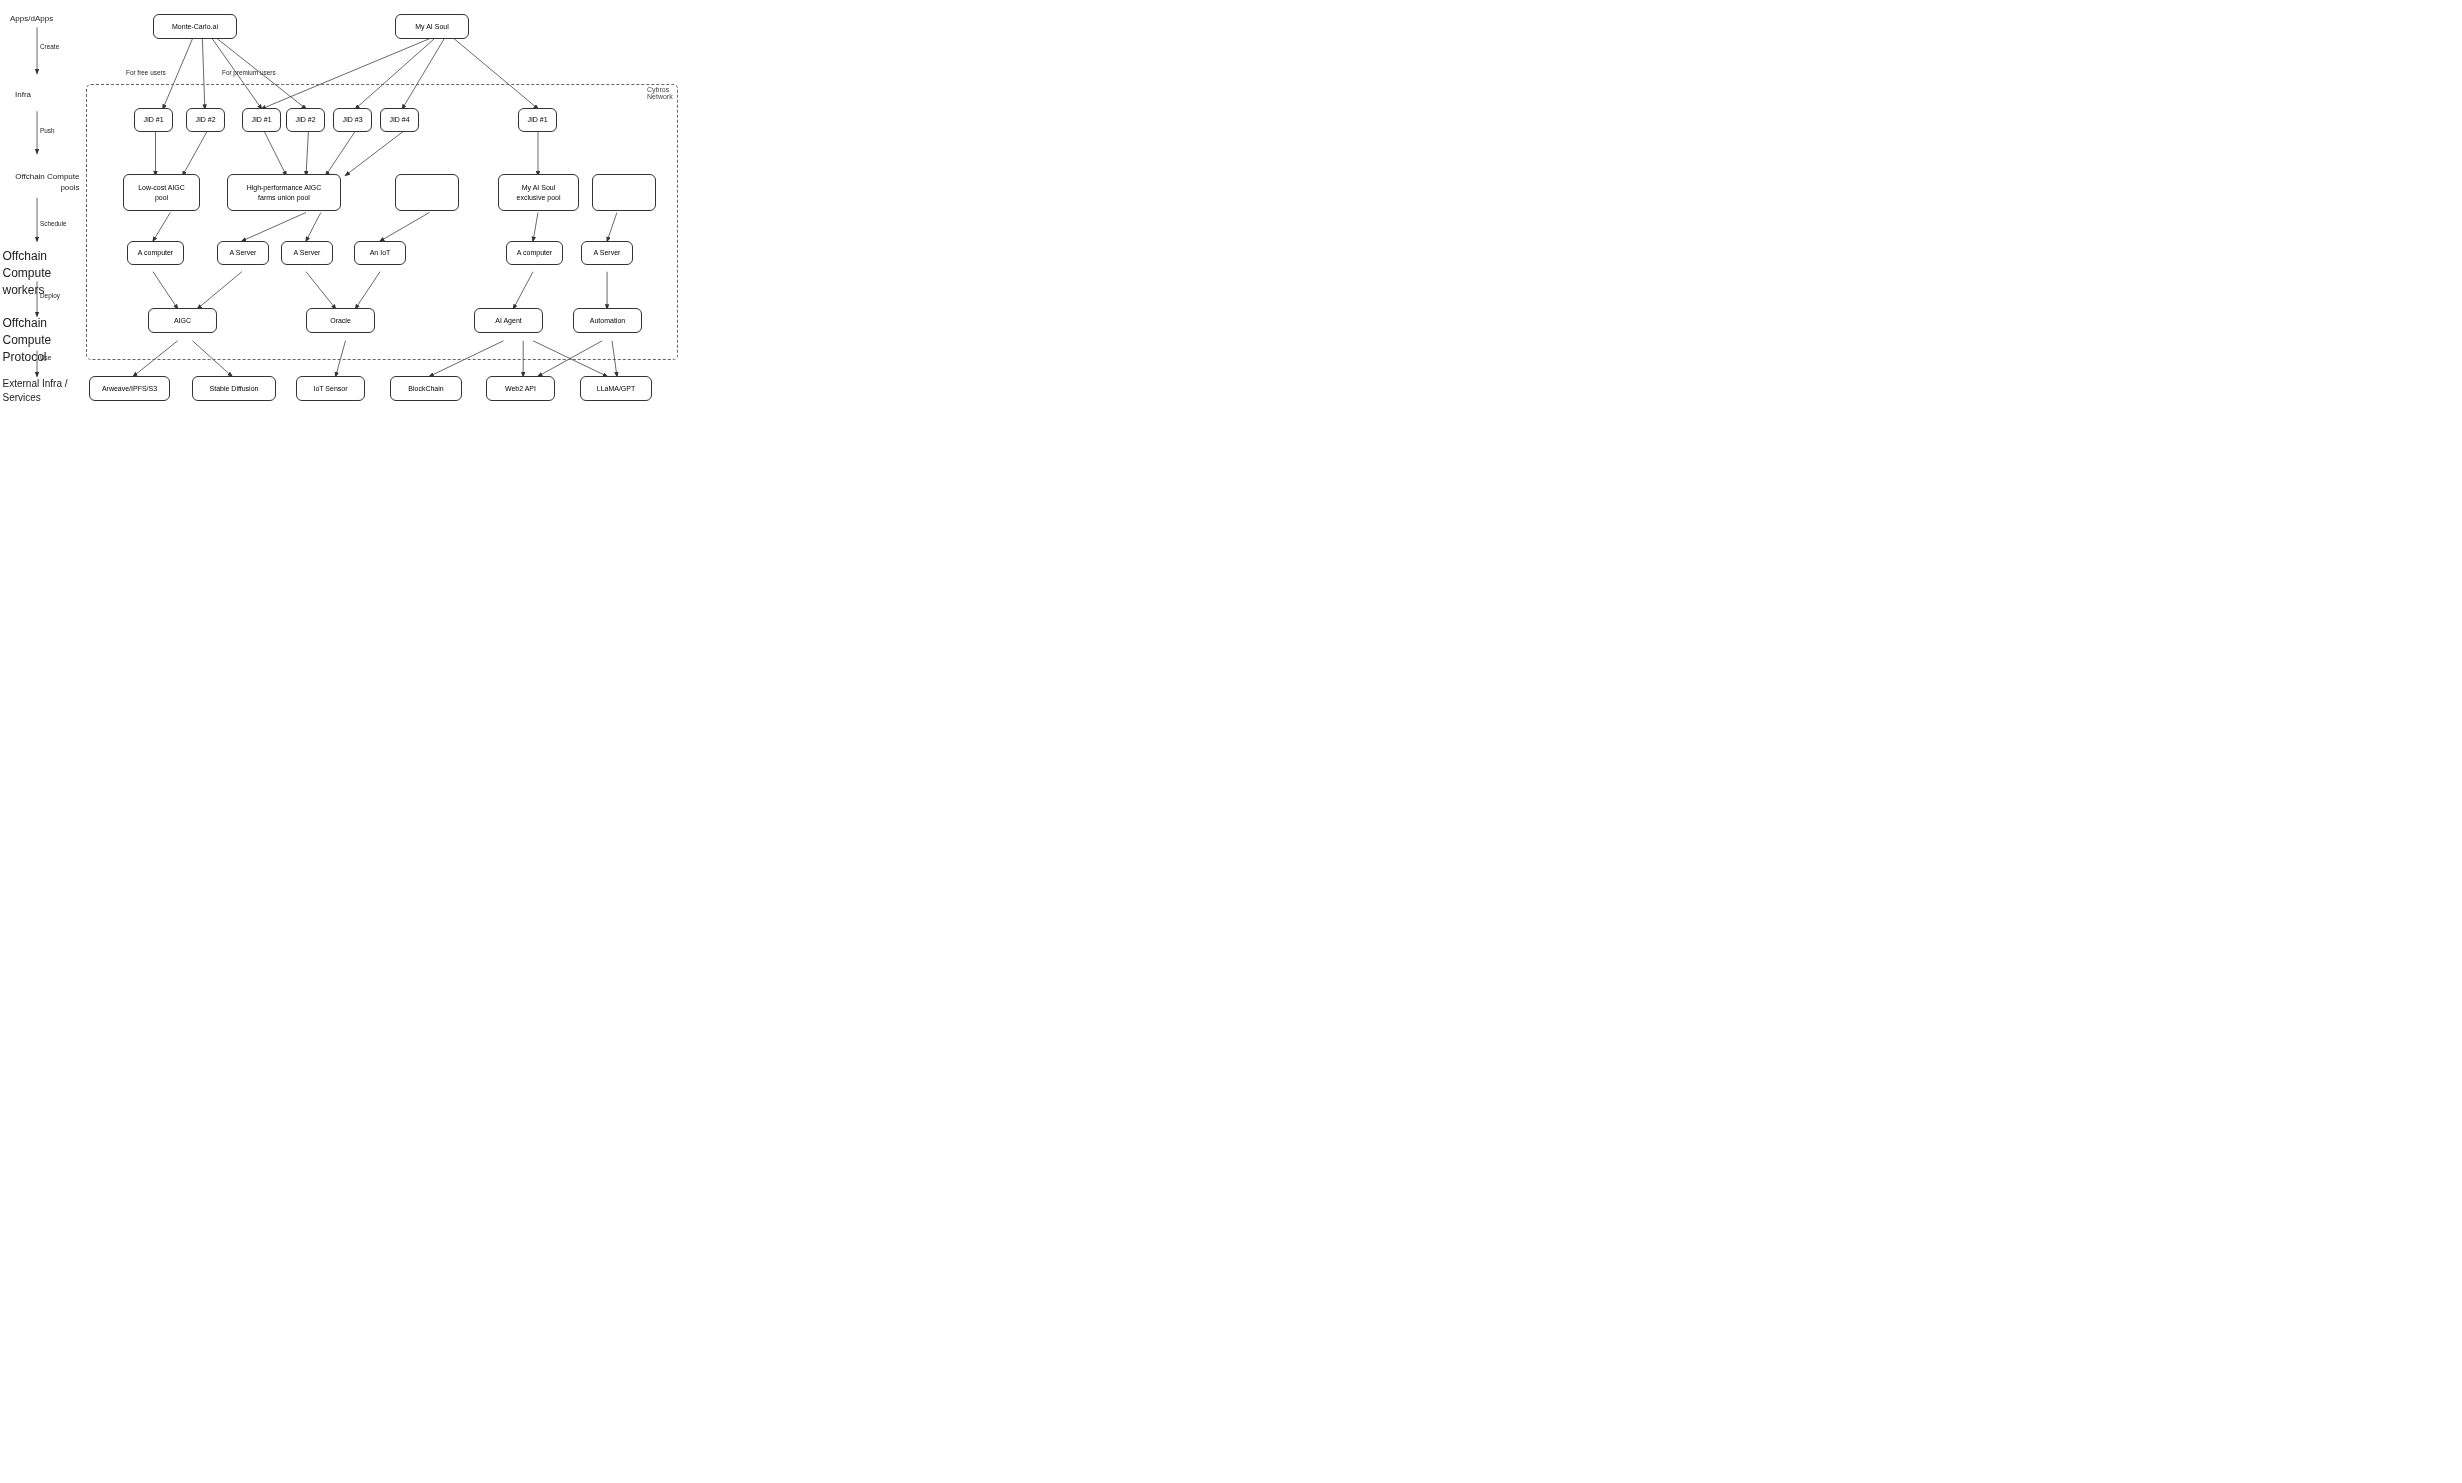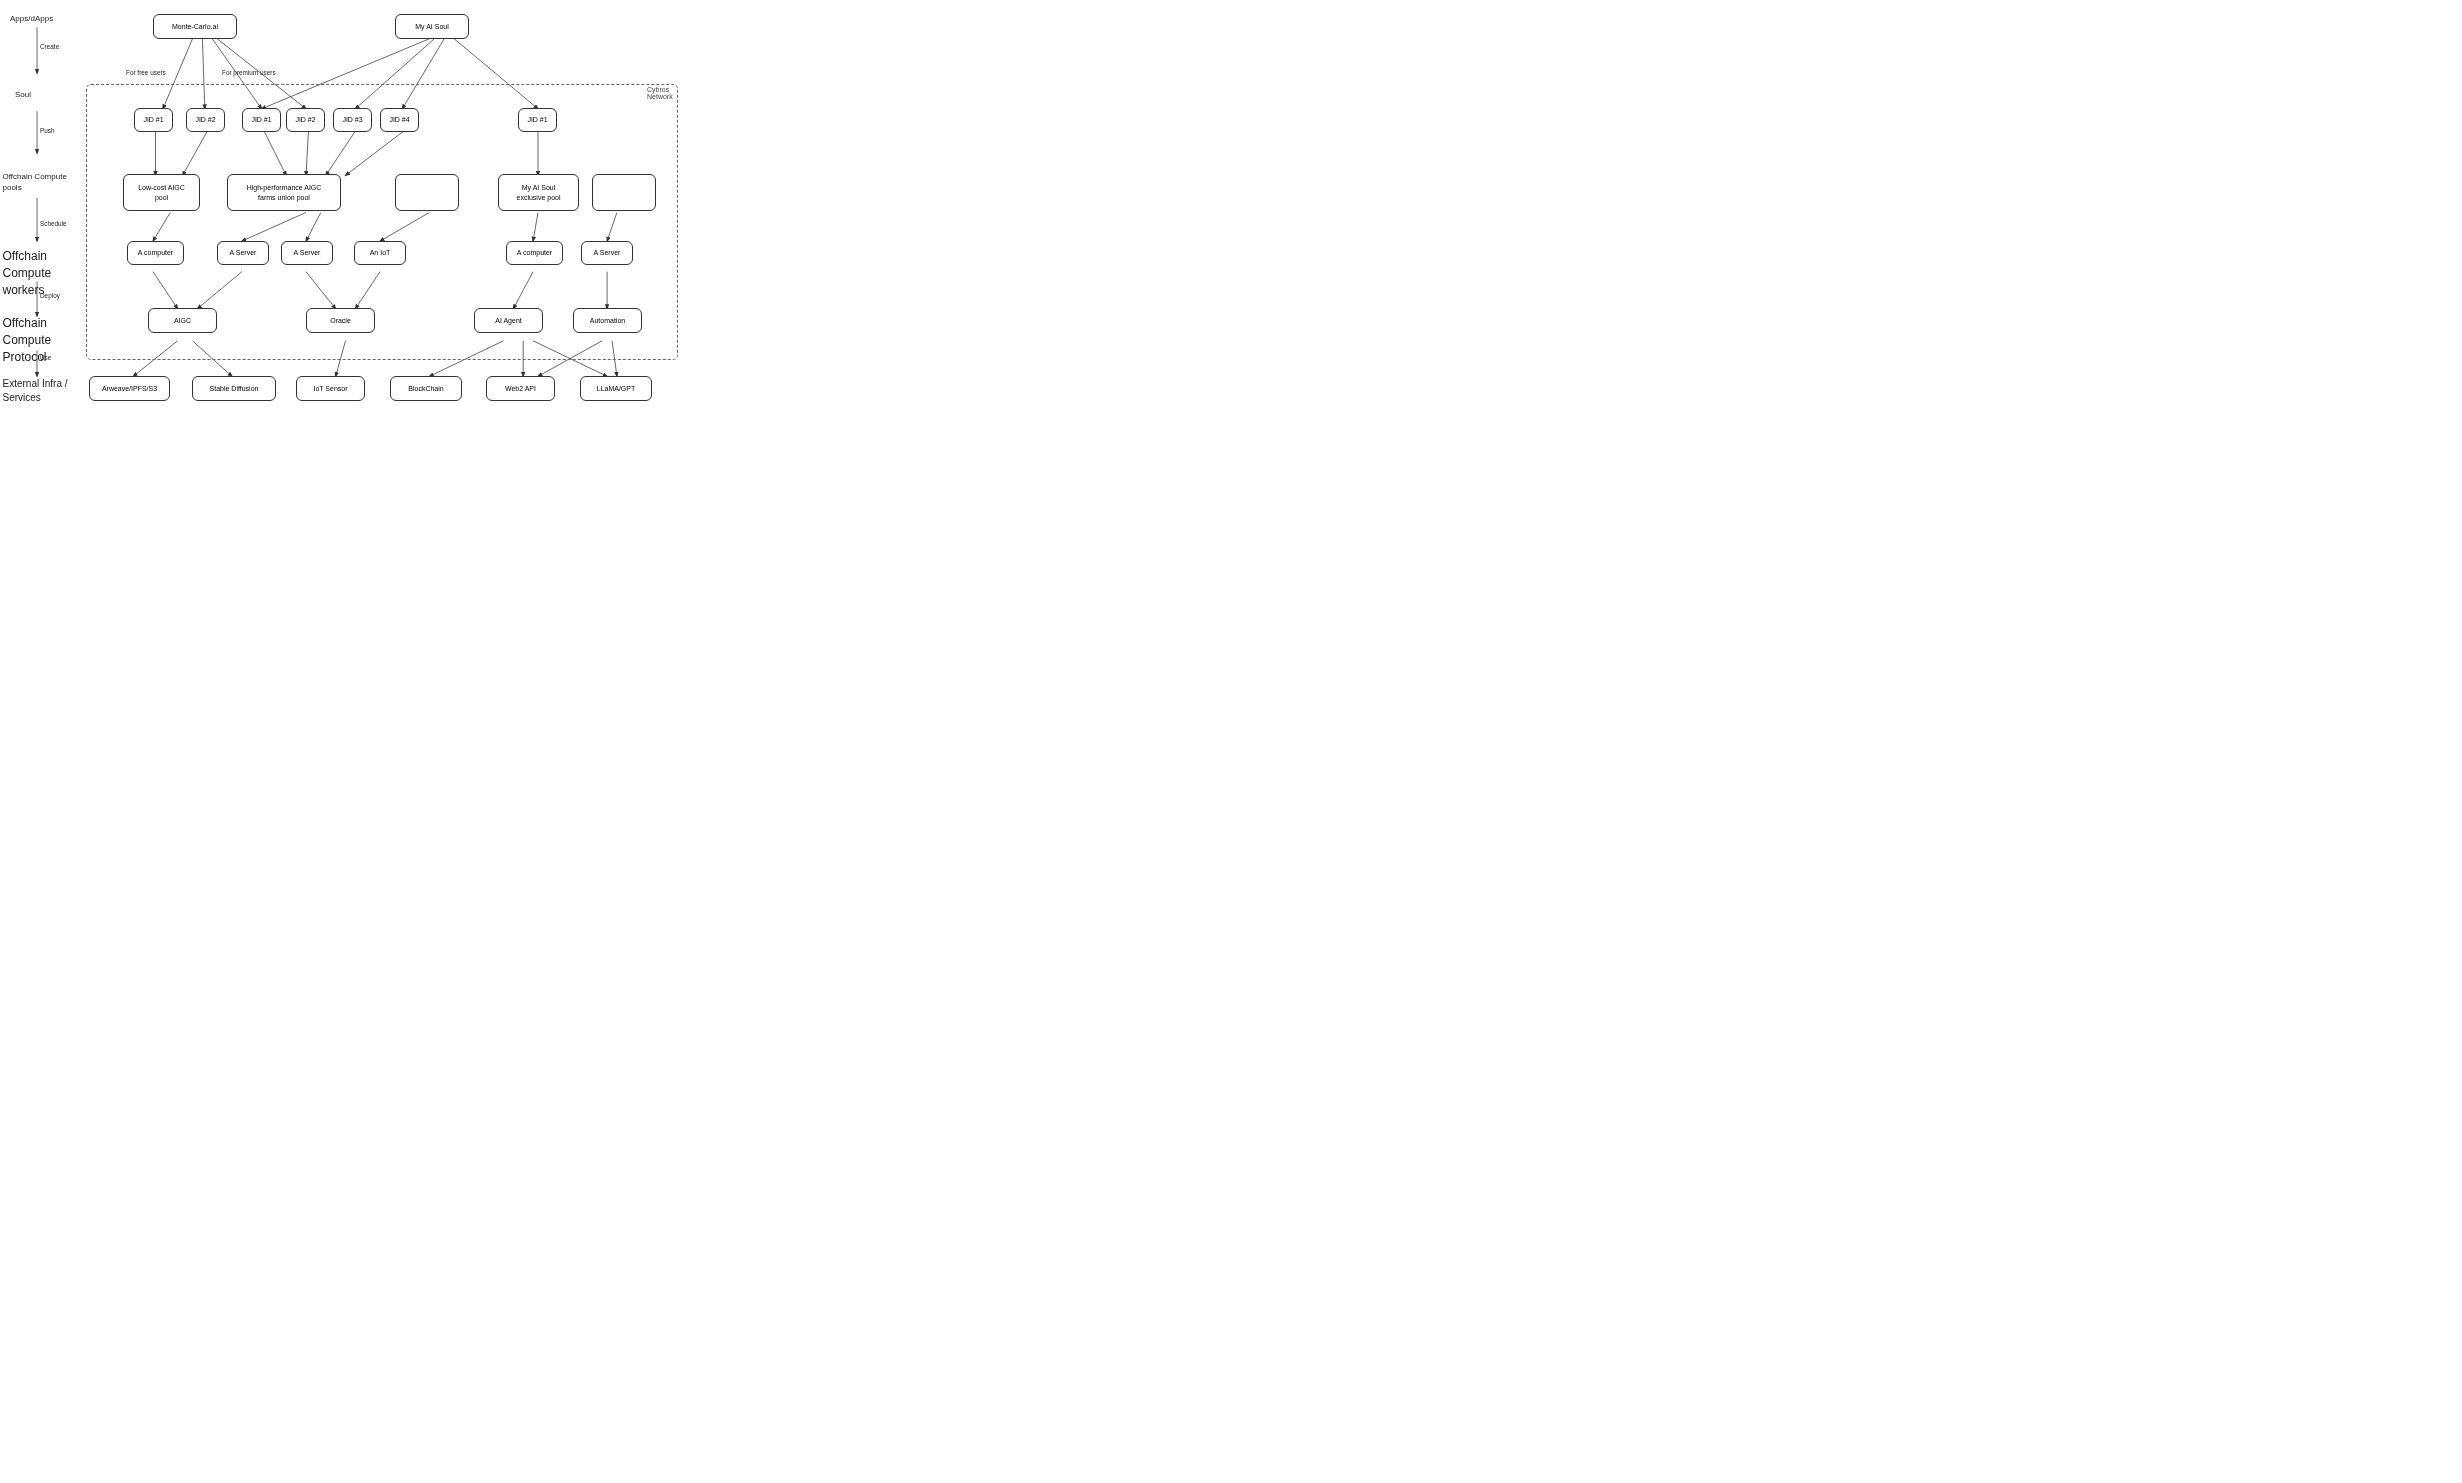--- a/index.html
+++ b/index.html
@@ -156,23 +156,23 @@
     <line x1="1220" y1="690" x2="1090" y2="762" marker-end="url(#arrow)"></line>
 
     <line x1="1240" y1="690" x2="1250" y2="762" marker-end="url(#arrow)"></line>
   </svg>
 
   <div class="dashed-box" style="left:86px; top:84px; width:592px; height:276px;"></div>
   <div class="cybros-label" style="left:647px; top:86px;">Cybros Network</div>
 
   <div class="label-text" style="left:10px; top:14px; font-size:8px;">Apps/dApps</div>
   <div class="label-text" style="left:40px; top:43px;">Create</div>
-  <div class="label-text" style="left:15px; top:90px; font-size:8px;">Soul</div>
+  <div class="label-text" style="left:15px; top:90px; font-size:8px;">Infra</div>
   <div class="label-text" style="left:40px; top:127px;">Push</div>
-  <div class="label-text" style="left:2.5px; top:171px; font-size:8px; white-space:normal; width:77px; line-height:1.4;">Offchain Compute pools</div>
+  <div class="label-text" style="left:2.5px; top:171px; font-size:8px; white-space:normal; width:77px; line-height:1.4;text-align:right;">Offchain Compute pools</div>
   <div class="label-text" style="left:40px; top:220px;">Schedule</div>
   <div class="label-text" style="left:2.5px; top:248px; font-size:12px; white-space:normal; width:77px; line-height:1.4;">Offchain Compute workers</div>
   <div class="label-text" style="left:40px; top:292px;">Deploy</div>
   <div class="label-text" style="left:2.5px; top:315px; font-size:12px; white-space:normal; width:79px; line-height:1.4;">Offchain Compute Protocol</div>
   <div class="label-text" style="left:40px; top:354px;">Use</div>
   <div class="label-text" style="left:2.5px; top:377px; font-size:10px; white-space:normal; width:77px; line-height:1.4;">External Infra / Services</div>
 
   <div class="label-text" style="left:126px; top:69px; font-size:6.4px;">For free users</div>
   <div class="label-text" style="left:222px; top:69px; font-size:6.4px;">For premium users</div>
 

